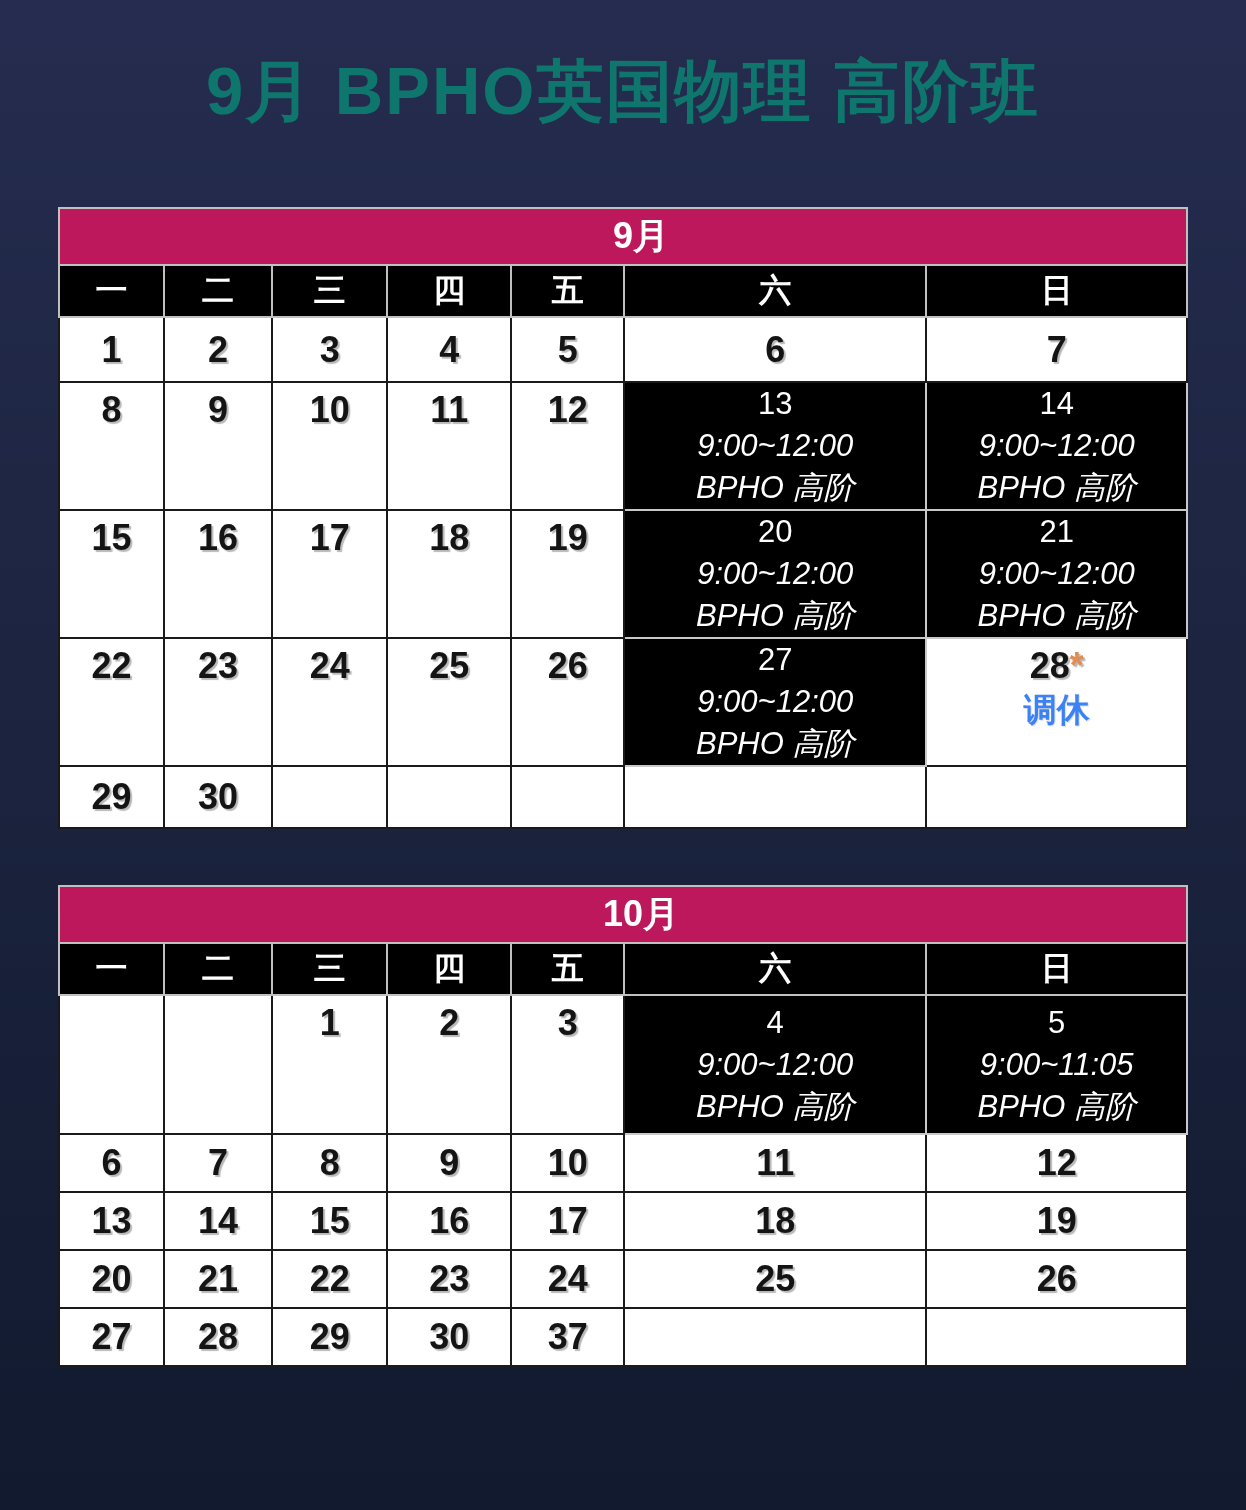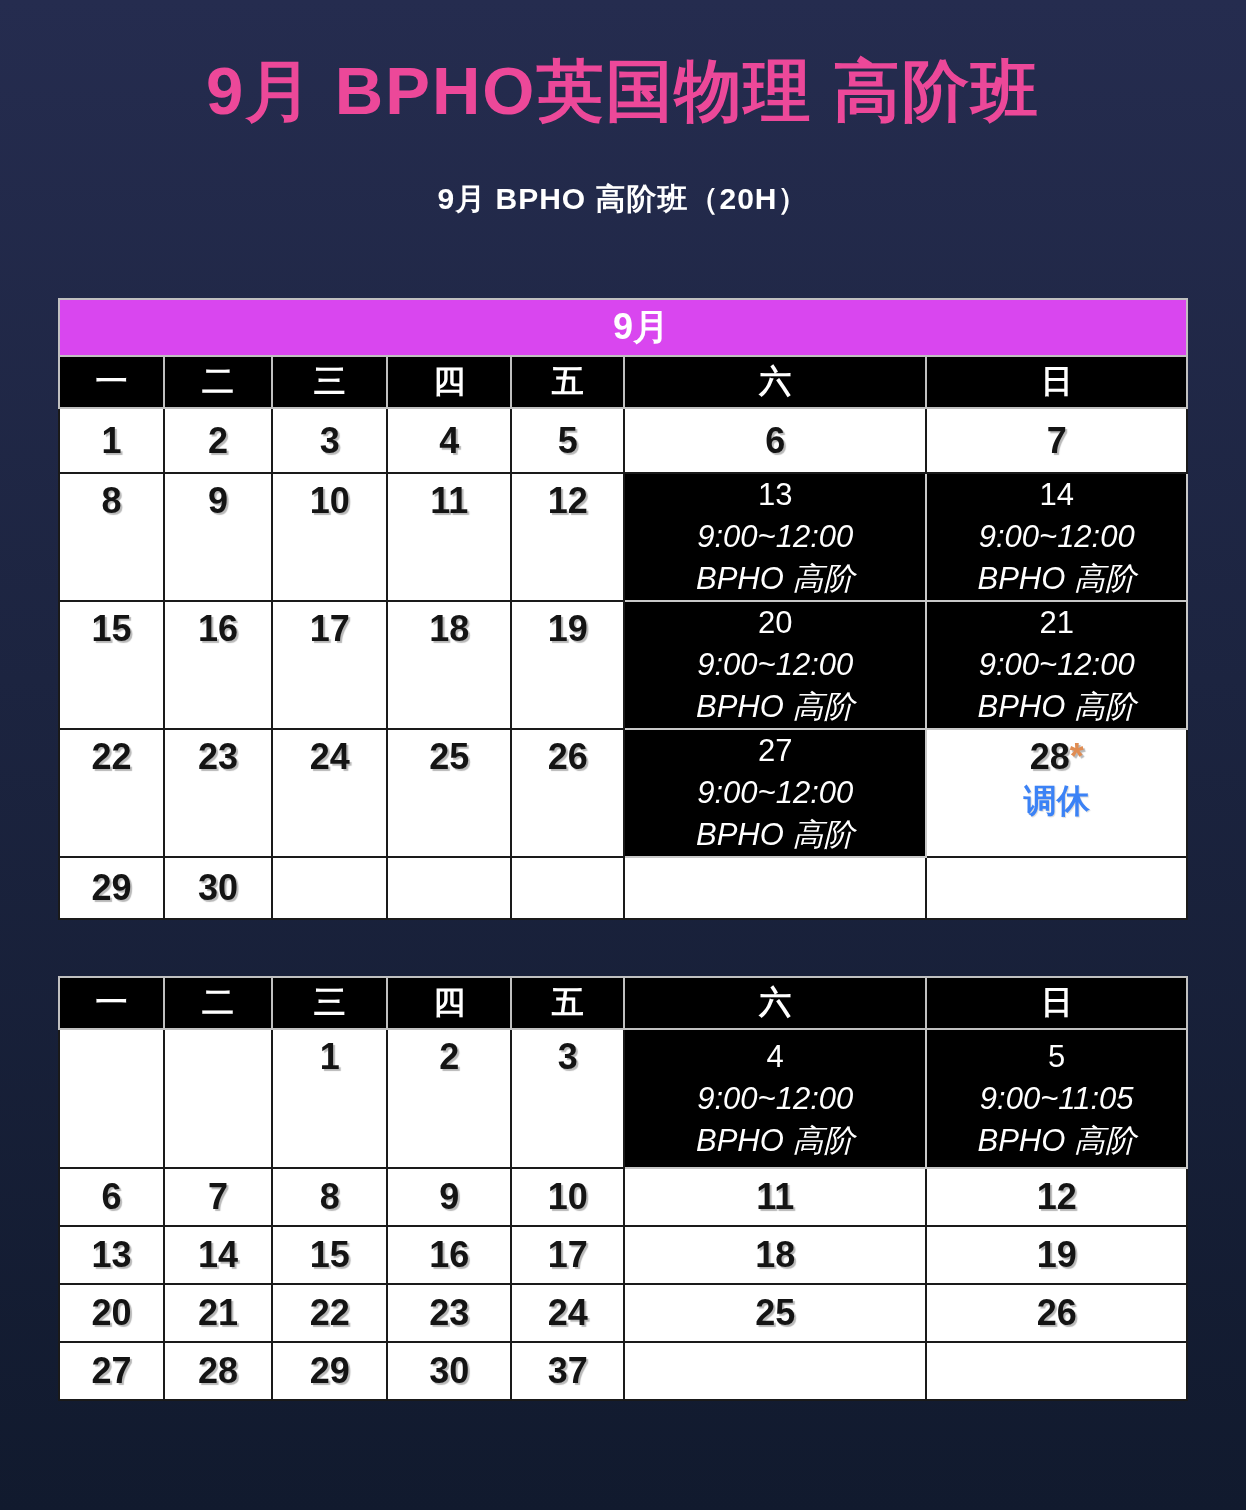--- a/index.html
+++ b/index.html
@@ -5,21 +5,21 @@
   html, body { margin: 0; padding: 0; }
   body {
     width: 1246px;
     height: 1510px;
     background: linear-gradient(180deg, #252c4f 0%, #1c2440 45%, #111a2e 100%);
     font-family: "Liberation Sans", "DejaVu Sans", sans-serif;
     overflow: hidden;
   }
   .page-title {
     margin: 52px 0 0 0;
-    color: #ec4899;
+    color: #0f766e;
     font-size: 67px;
     line-height: 1.15;
     font-weight: 800;
     text-align: center;
     letter-spacing: 2px;
   }
   .page-subtitle {
     margin-top: 50px;
     color: #ffffff;
     font-size: 30px;
@@ -38,21 +38,21 @@
 
   .cal col.c1 { width: 9.3%; }
   .cal col.c2 { width: 9.6%; }
   .cal col.c3 { width: 10.2%; }
   .cal col.c4 { width: 11.0%; }
   .cal col.c5 { width: 10.0%; }
   .cal col.c6 { width: 26.8%; }
   .cal col.c7 { width: 23.1%; }
 
   .cal th.month {
-    background: #d946ef;
+    background: #be185d;
     color: #ffffff;
     font-size: 36px;
     font-weight: 700;
     height: 53px;
     border: 2px solid #c0c0c0;
     text-align: center;
     padding-left: 37px;
   }
   .cal tr.weekdays th {
     background: #000000;
@@ -120,21 +120,20 @@
     font-weight: 700;
     line-height: 46px;
     text-shadow: 1px 1px 1px rgba(0,0,0,0.15);
   }
 </style>
 </head>
 <body>
 
 <div class="page">
   <h1 class="page-title">9月 BPHO英国物理 高阶班</h1>
-  <div class="page-subtitle">9月 BPHO 高阶班（20H）</div>
   <div id="calendars">
       <table class="cal cal-0">
         <colgroup>
           <col class="c1">
           <col class="c2">
           <col class="c3">
           <col class="c4">
           <col class="c5">
           <col class="c6">
           <col class="c7">
@@ -276,20 +275,23 @@
         <colgroup>
           <col class="c1">
           <col class="c2">
           <col class="c3">
           <col class="c4">
           <col class="c5">
           <col class="c6">
           <col class="c7">
         </colgroup>
         <thead>
+          <tr>
+            <th class="month" colspan="7">10月</th>
+          </tr>
           <tr class="weekdays">
             <th>一</th>
             <th>二</th>
             <th>三</th>
             <th>四</th>
             <th>五</th>
             <th>六</th>
             <th>日</th>
           </tr>
         </thead>

